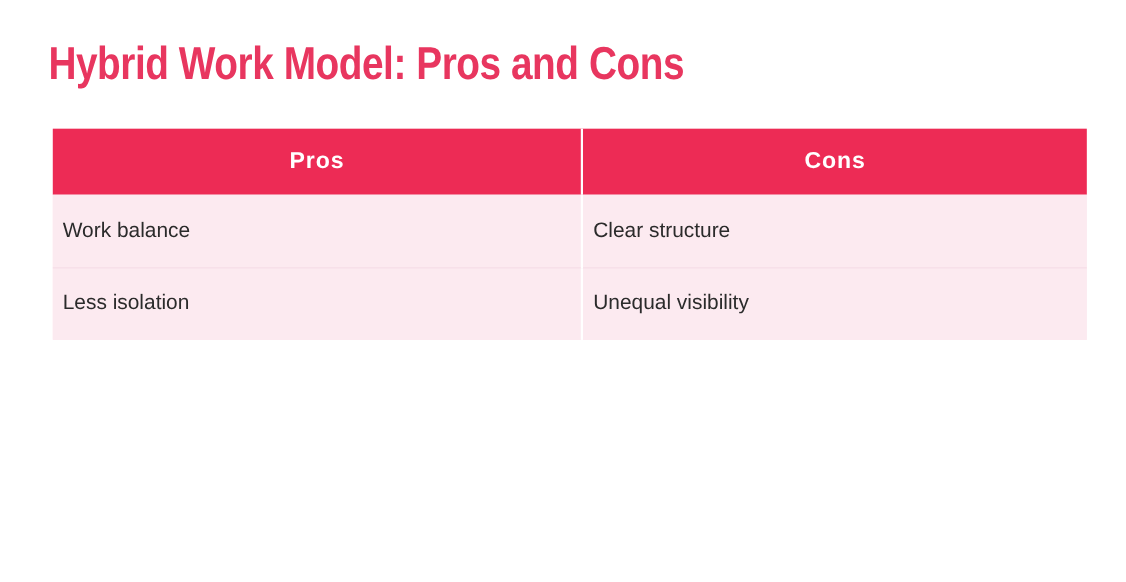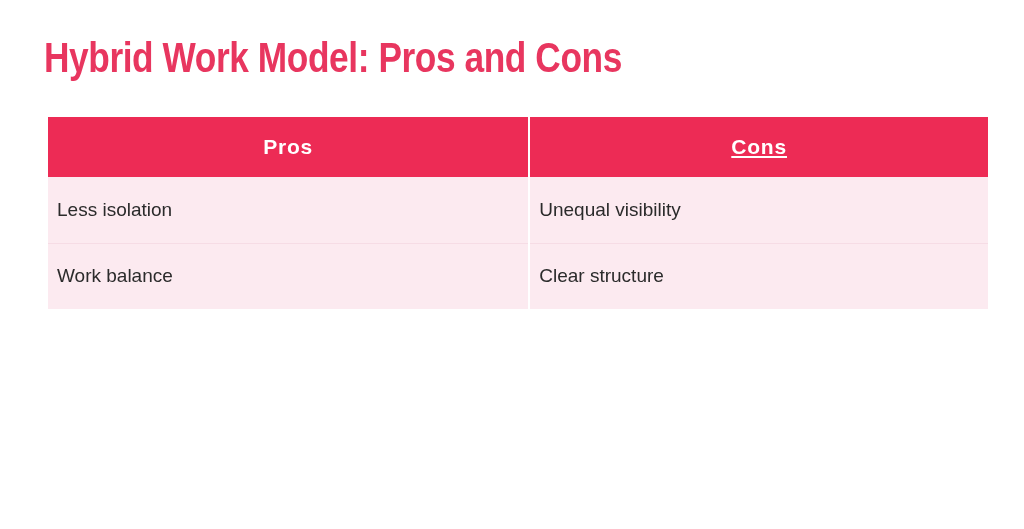--- a/index.html
+++ b/index.html
@@ -53,21 +53,20 @@
     font-weight: bold;
     letter-spacing: 0.8px;
     text-align: center;
     height: 60px;
     padding: 0;
     border-right: 2px solid #ffffff;
     box-sizing: border-box;
   }
   table.pros-cons thead th:last-child {
     border-right: none;
-    text-decoration: underline;
   }
   table.pros-cons tbody td {
     background: #FCEAF0;
     color: #2b2b2b;
     font-size: 19px;
     height: 66px;
     padding: 0 0 0 9px;
     vertical-align: middle;
     border-bottom: 1px solid #F6DCE5;
     border-right: 2px solid #ffffff;
@@ -100,31 +99,31 @@
       </colgroup>
       <thead>
         <tr>
           <th>Pros</th>
           <th>Cons</th>
         </tr>
       </thead>
       <tbody>
         <tr>
           <td>
+            <span class="cell-text">Work balance</span>
+          </td>
+          <td>
+            <span class="cell-text">Clear structure</span>
+          </td>
+        </tr>
+        <tr>
+          <td>
             <span class="cell-text">Less isolation</span>
           </td>
           <td>
             <span class="cell-text">Unequal visibility</span>
-          </td>
-        </tr>
-        <tr>
-          <td>
-            <span class="cell-text">Work balance</span>
-          </td>
-          <td>
-            <span class="cell-text">Clear structure</span>
           </td>
         </tr>
       </tbody>
     </table>
   </div>
 
 </div>
 
 </body></html>

